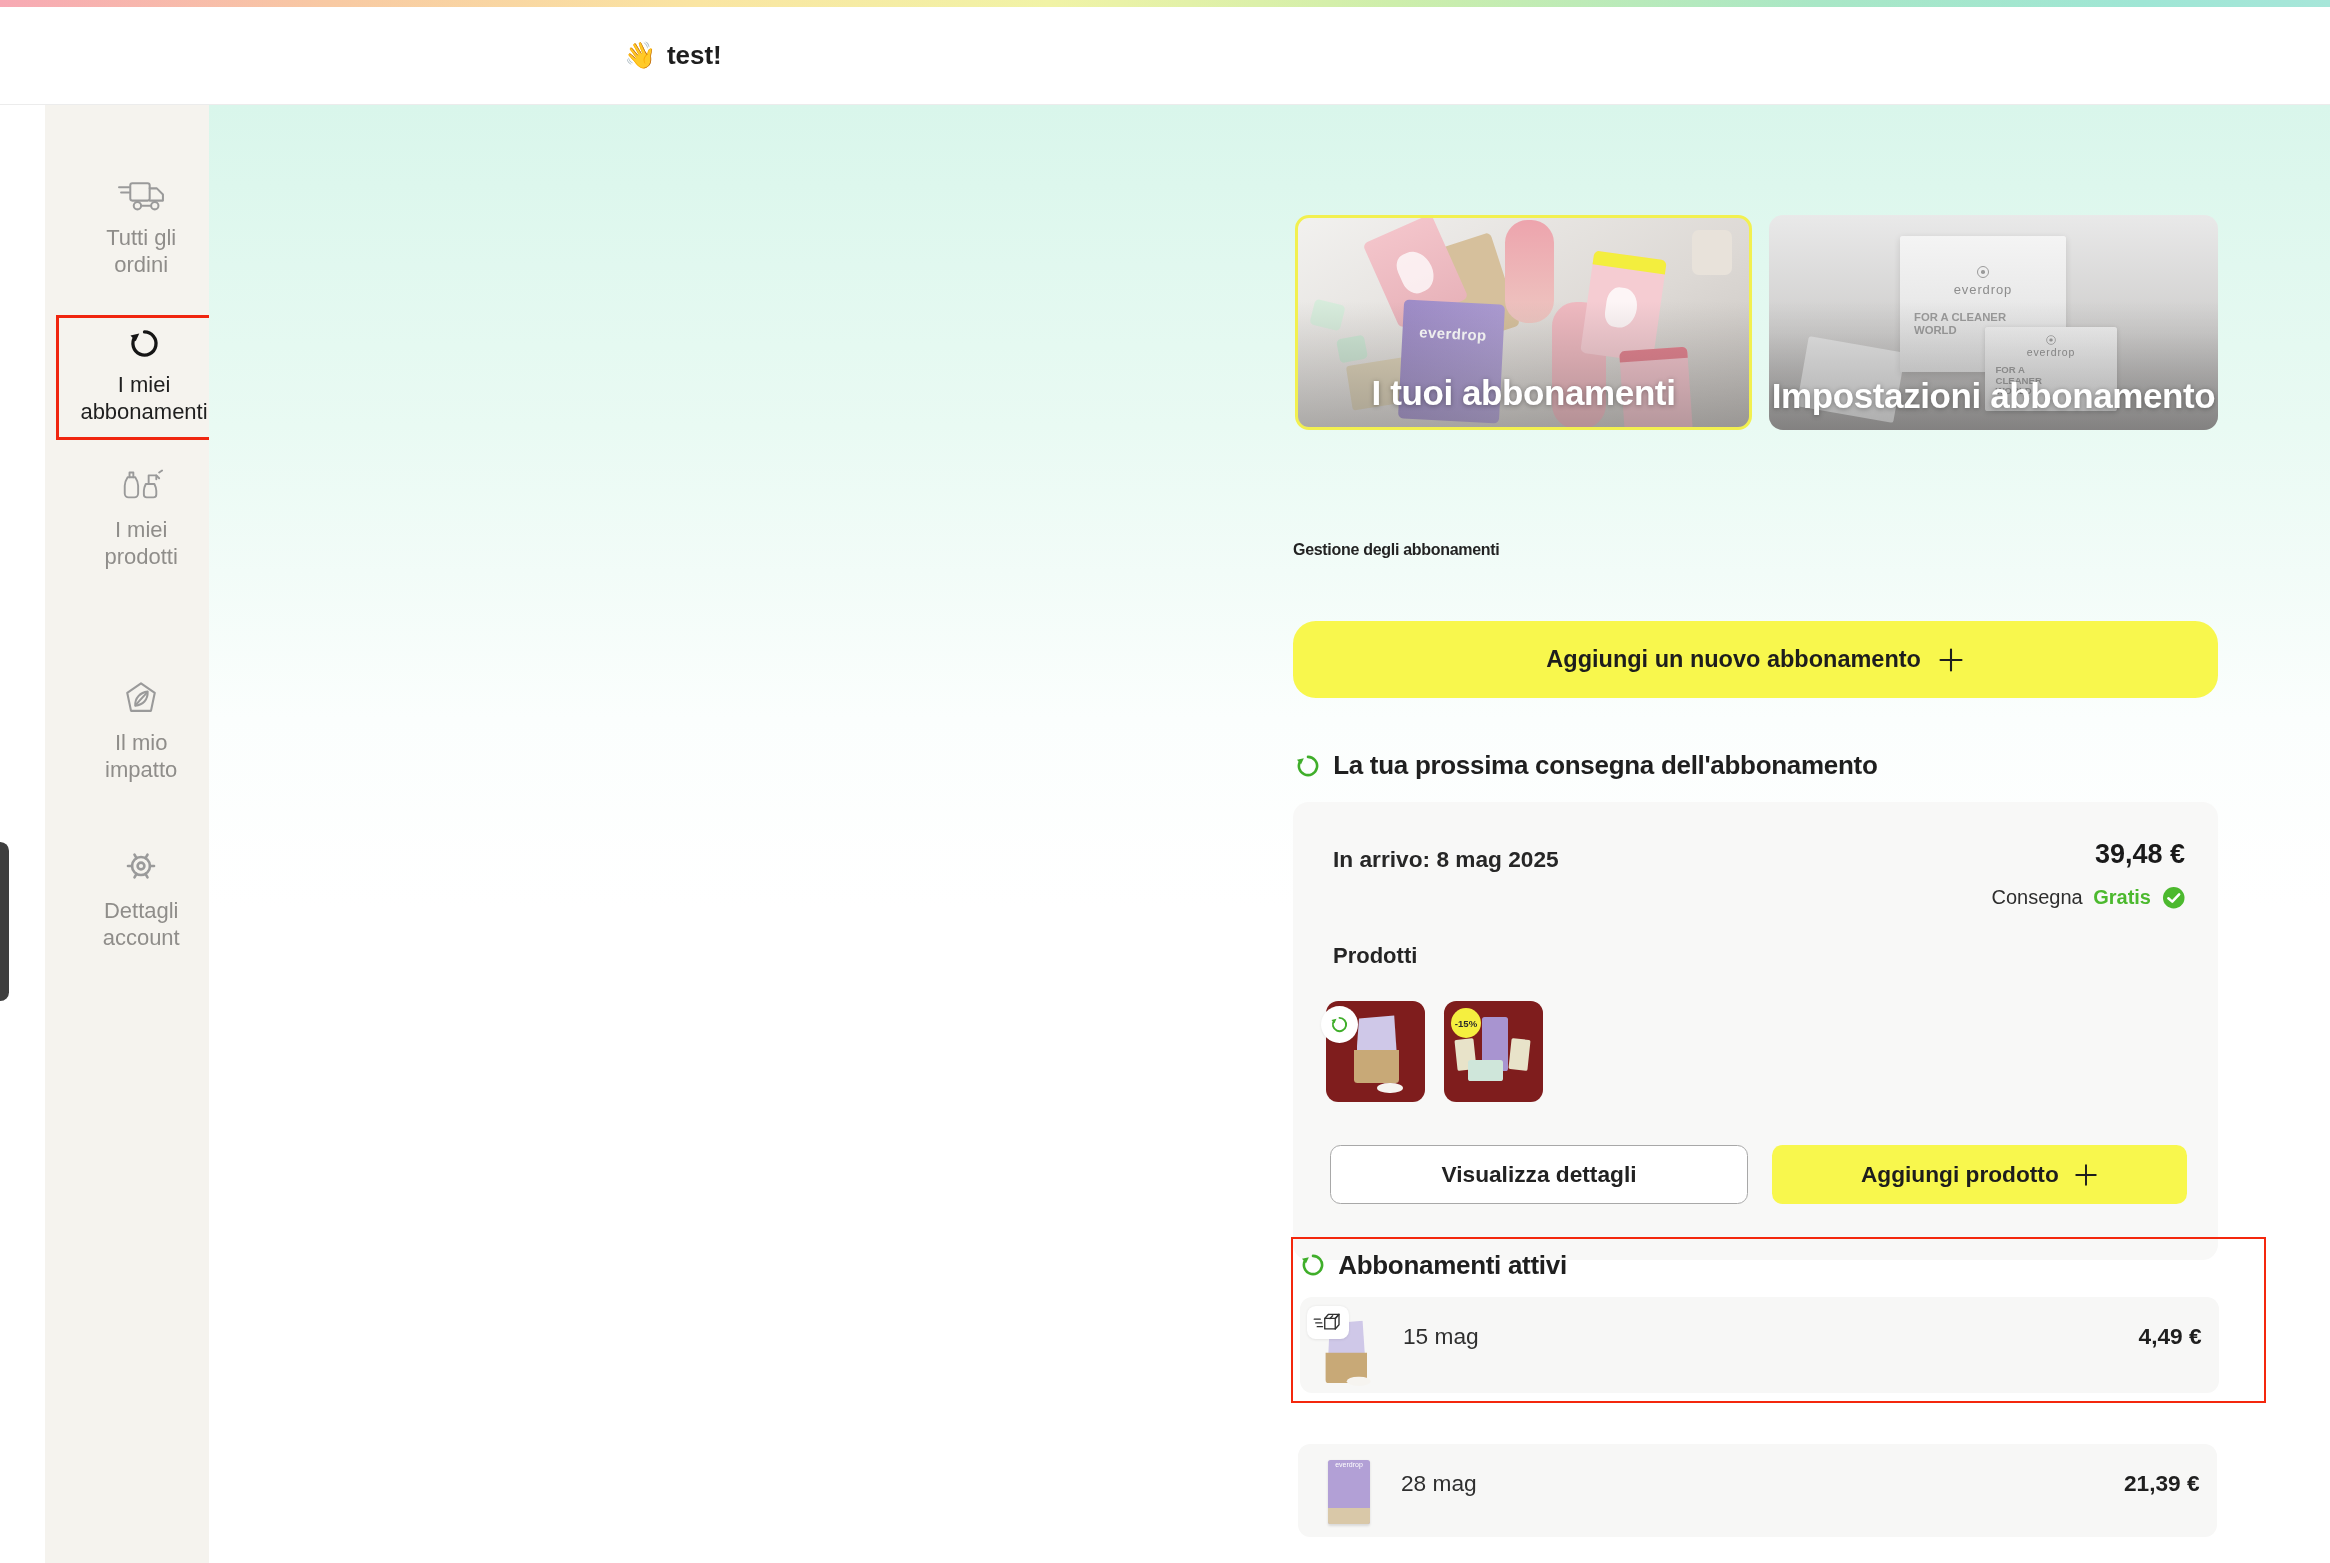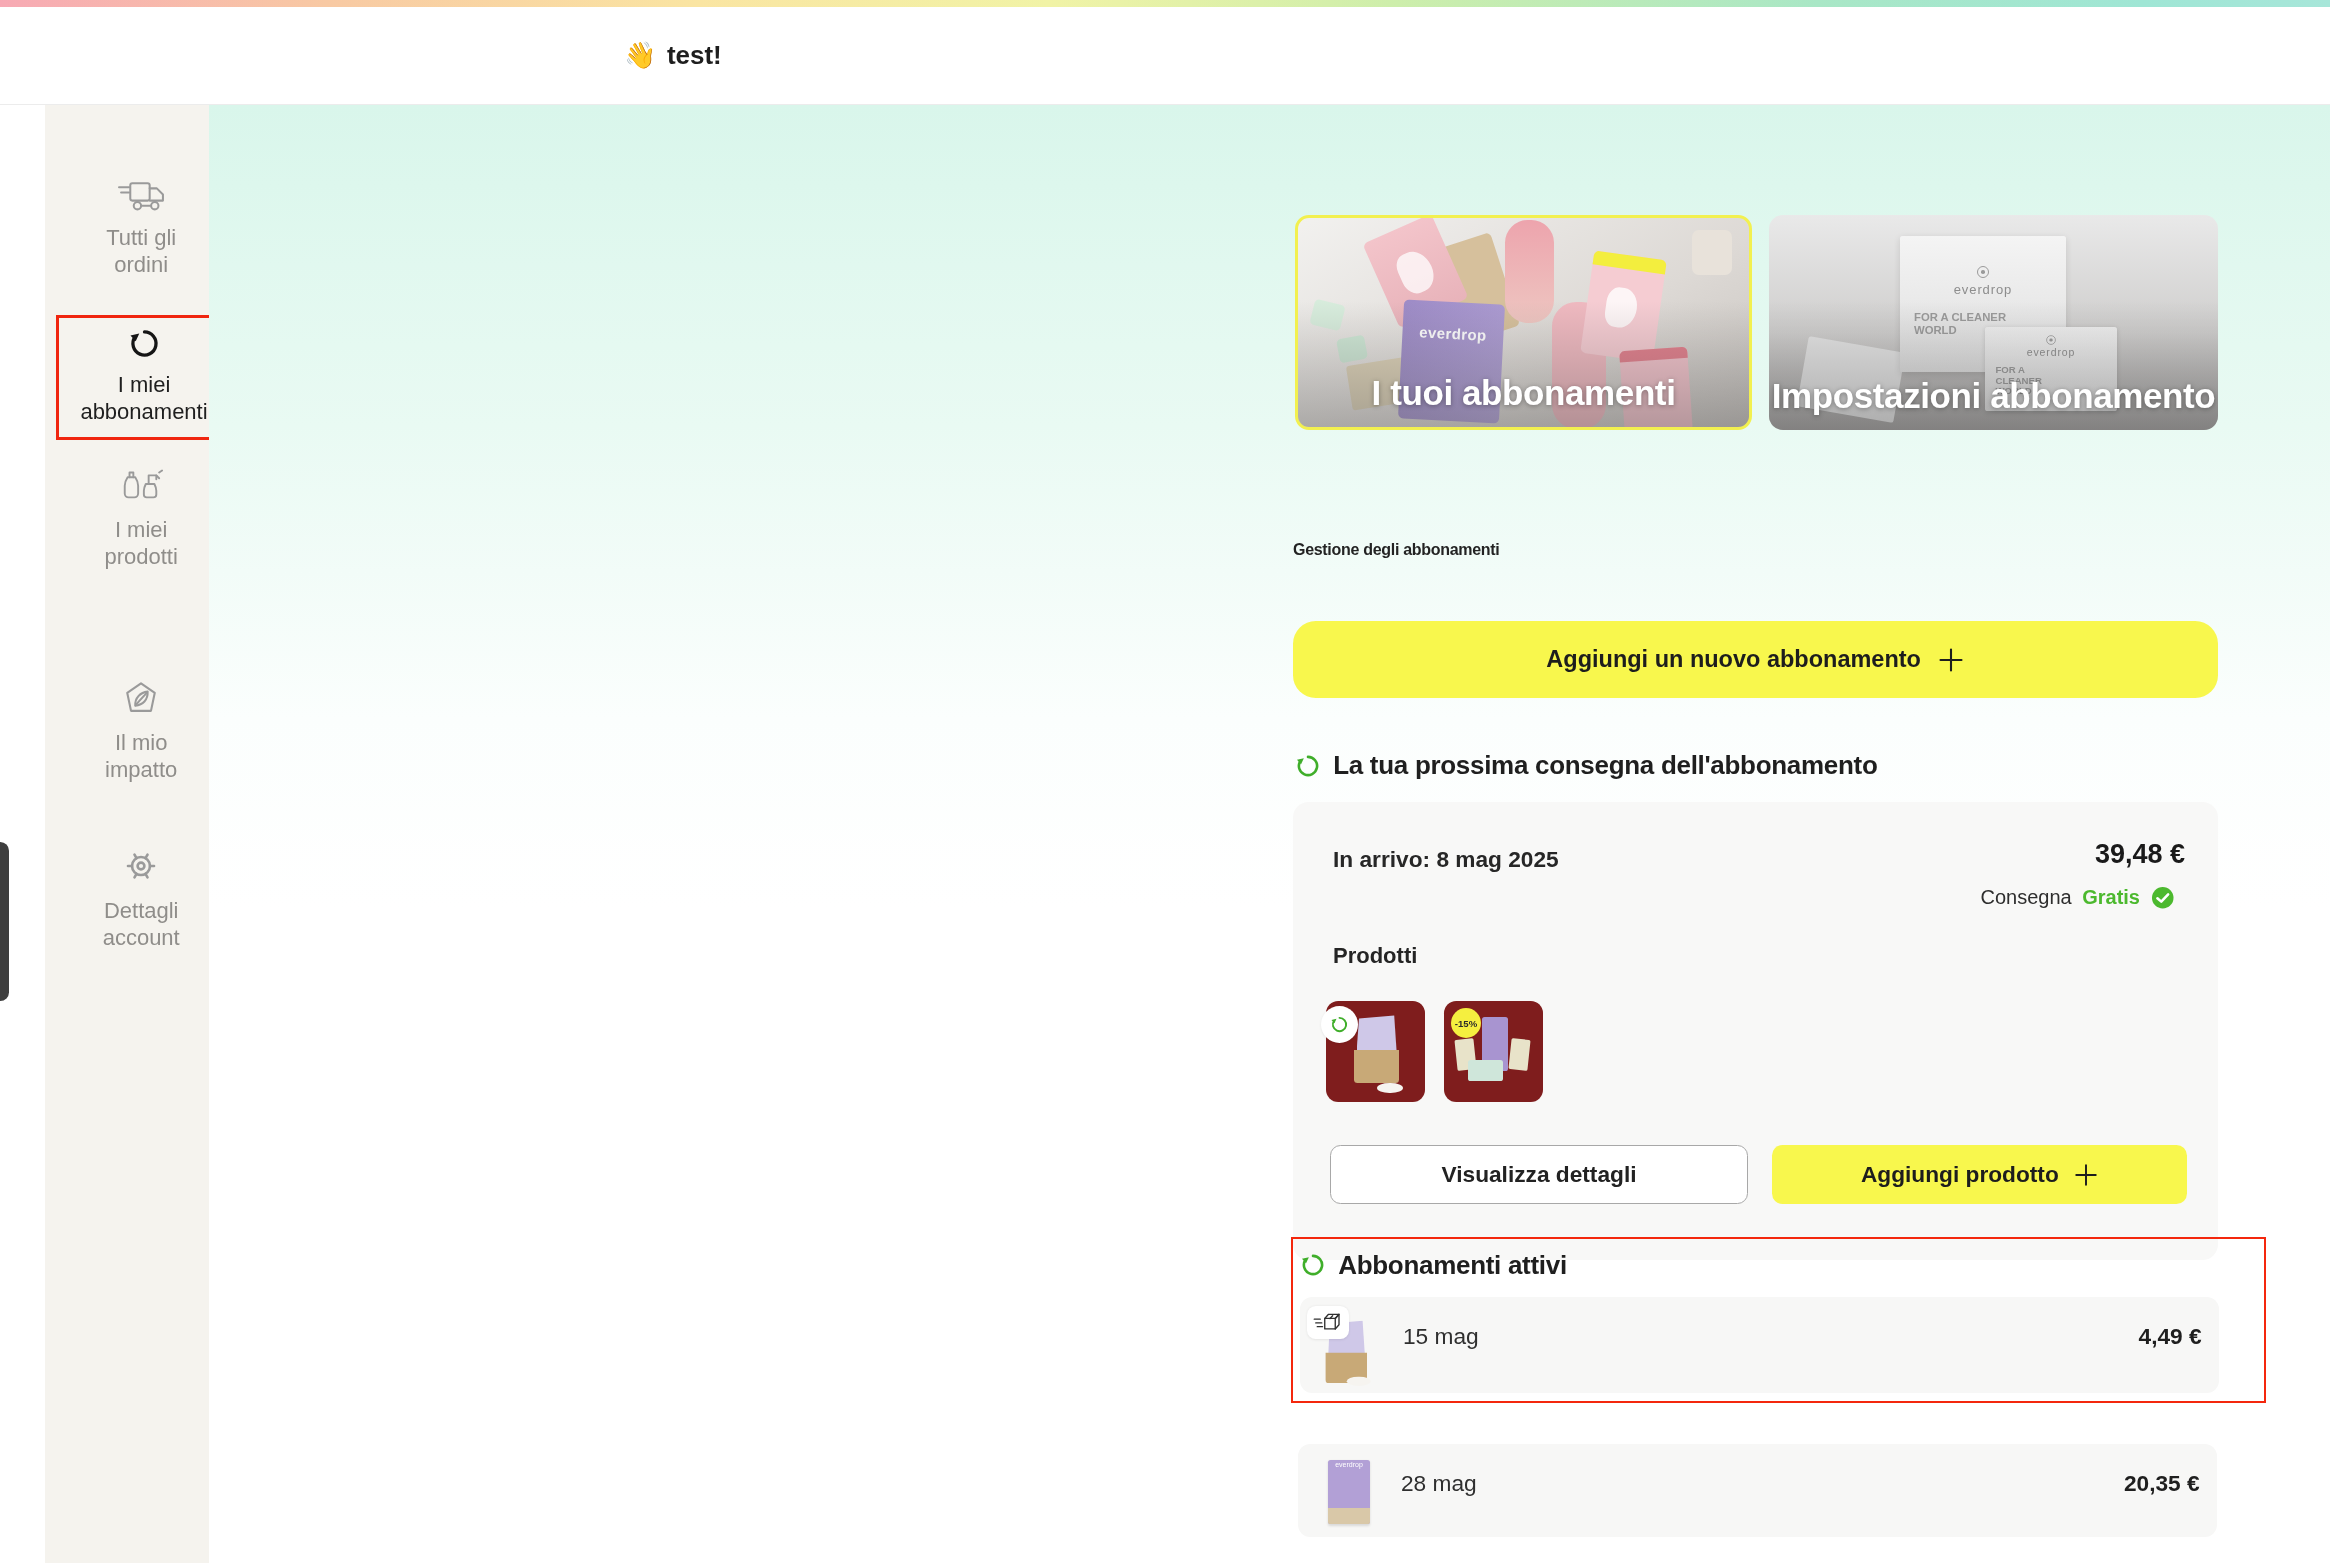--- a/index.html
+++ b/index.html
@@ -97,21 +97,21 @@
     font-size:23.5px; font-weight:700; color:#1d1d1d; cursor:pointer; }
   .sec-head { position:absolute; display:flex; align-items:center; gap:12.2px;
     font-size:26px; font-weight:700; color:#1f1f1f; letter-spacing:-0.3px; }
   .sec-head.next { left:1086px; top:645px; }
 
   
   .delivery-card { left:1084px; top:697px; width:925px; height:458px; background:#f8f8f7; border-radius:15.7px; }
   .arriving { position:absolute; left:40px; top:44px; font-size:22.7px; font-weight:700; color:#272727; }
   .price-block { position:absolute; right:33px; top:37px; text-align:right; }
   .total-price { font-size:27px; font-weight:700; color:#1a1a1a; }
-  .ship-line { position:absolute; right:44px; top:84px; display:flex; align-items:center; gap:10.5px; }
+  .ship-line { position:absolute; right:33px; top:84px; display:flex; align-items:center; gap:10.5px; }
   .ship-label { font-size:20px; color:#2e2e2e; }
   .ship-value { font-size:20px; font-weight:600; color:#4cb92e; }
   .prodotti-label { position:absolute; left:40px; top:141px; font-size:22px; font-weight:700; color:#242424; }
   .thumbs { position:absolute; left:33px; top:199px; display:flex; gap:19px; }
   .thumb { position:relative; width:99px; height:101px; background:#7f1d1d; border-radius:12.2px; cursor:pointer; }
   .refresh-badge { position:absolute; left:-5.2px; top:5.2px; width:37px; height:37px; background:#ffffff;
     border-radius:50%; display:flex; align-items:center; justify-content:center; color:#3fae2a; z-index:3;
     box-shadow:0 0.9px 2.6px rgba(0,0,0,.08); }
   
   .bag { position:absolute; left:28px; top:12.2px; width:45px; height:75px; }
@@ -425,19 +425,19 @@
     </div>
   </section>
 
   <div class="abs sub-row row-2">
     <span class="pbox">
       <span class="pbox-top"></span>
       <span class="pbox-brand">everdrop</span>
       <span class="pbox-bot"></span>
     </span>
     <span class="row-date">28 mag</span>
-    <span class="row-price">20,35 €</span>
+    <span class="row-price">21,39 €</span>
   </div>
 
   <div class="abs row-3"></div>
 
 </main>
 
 
 </body></html>

